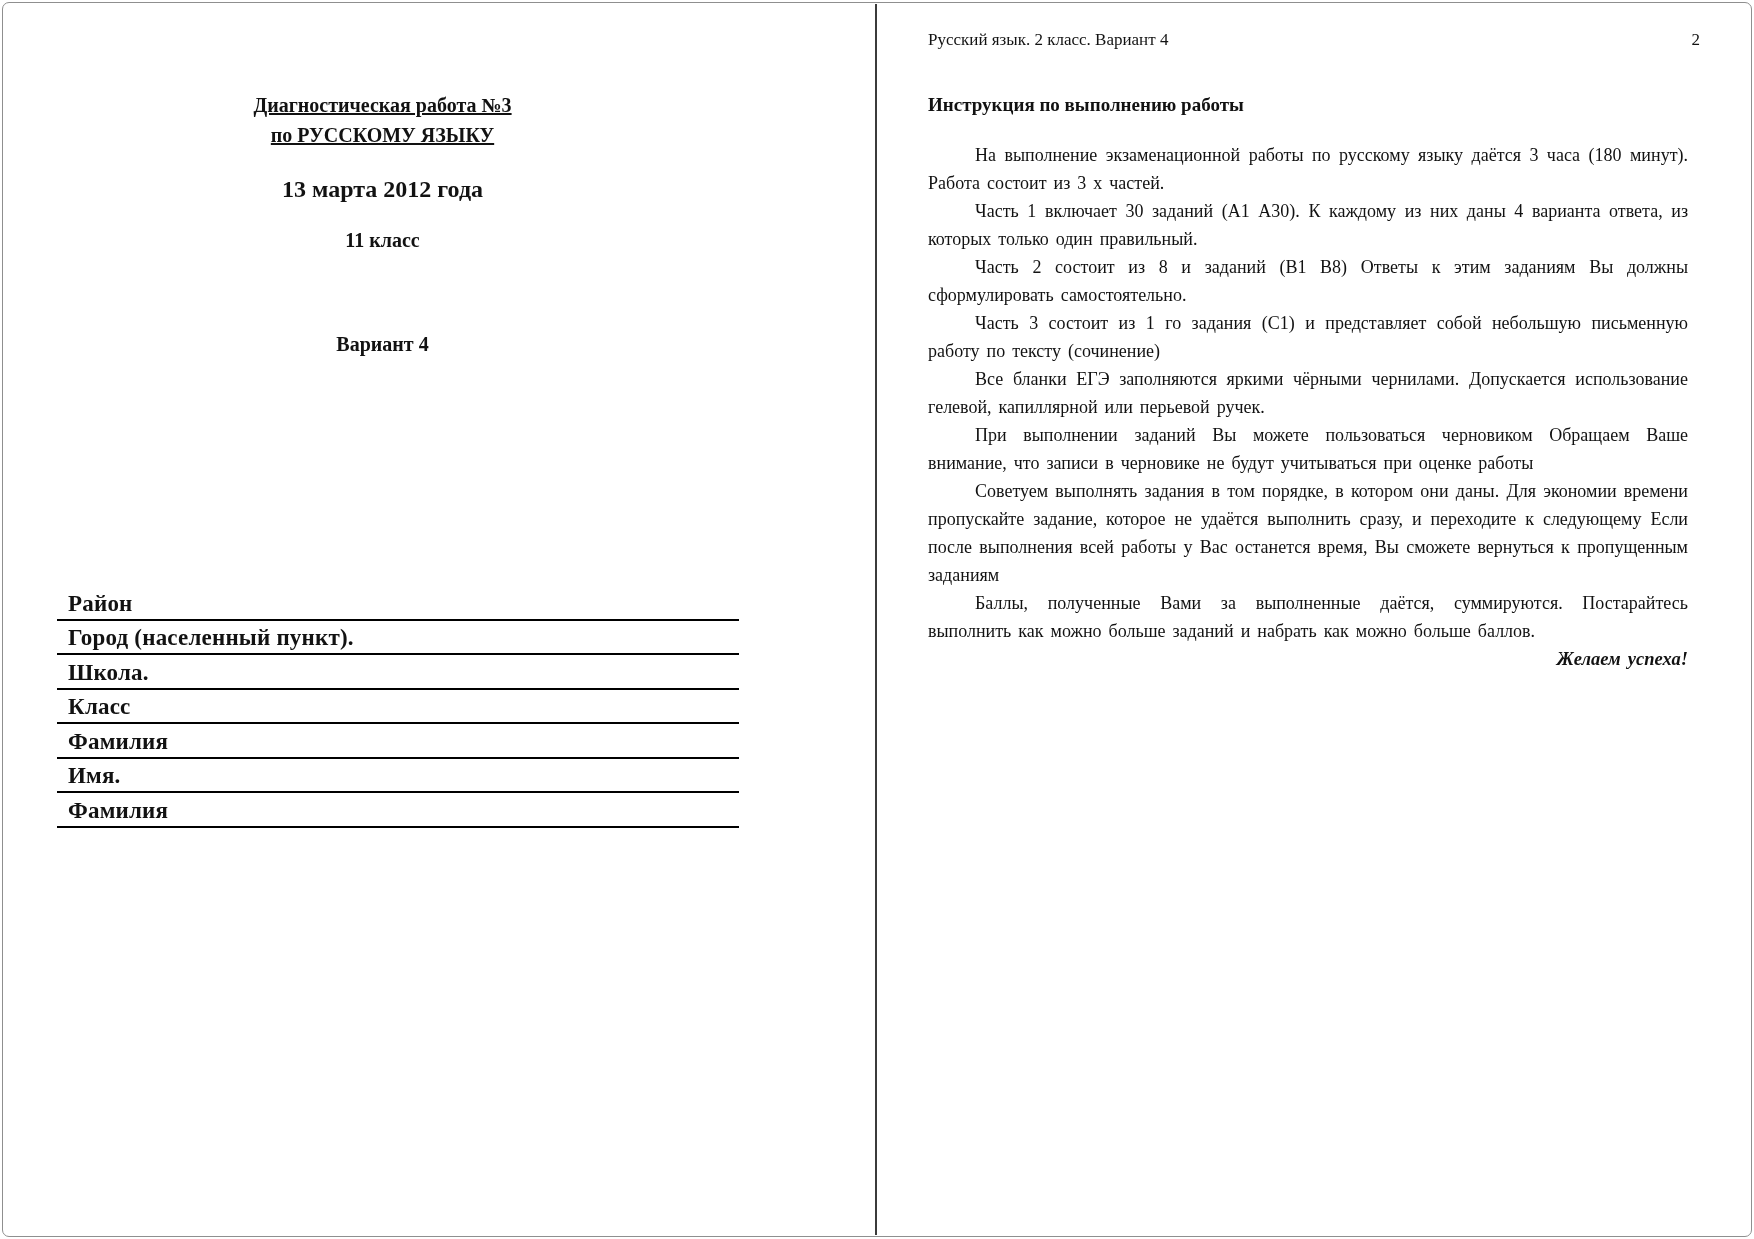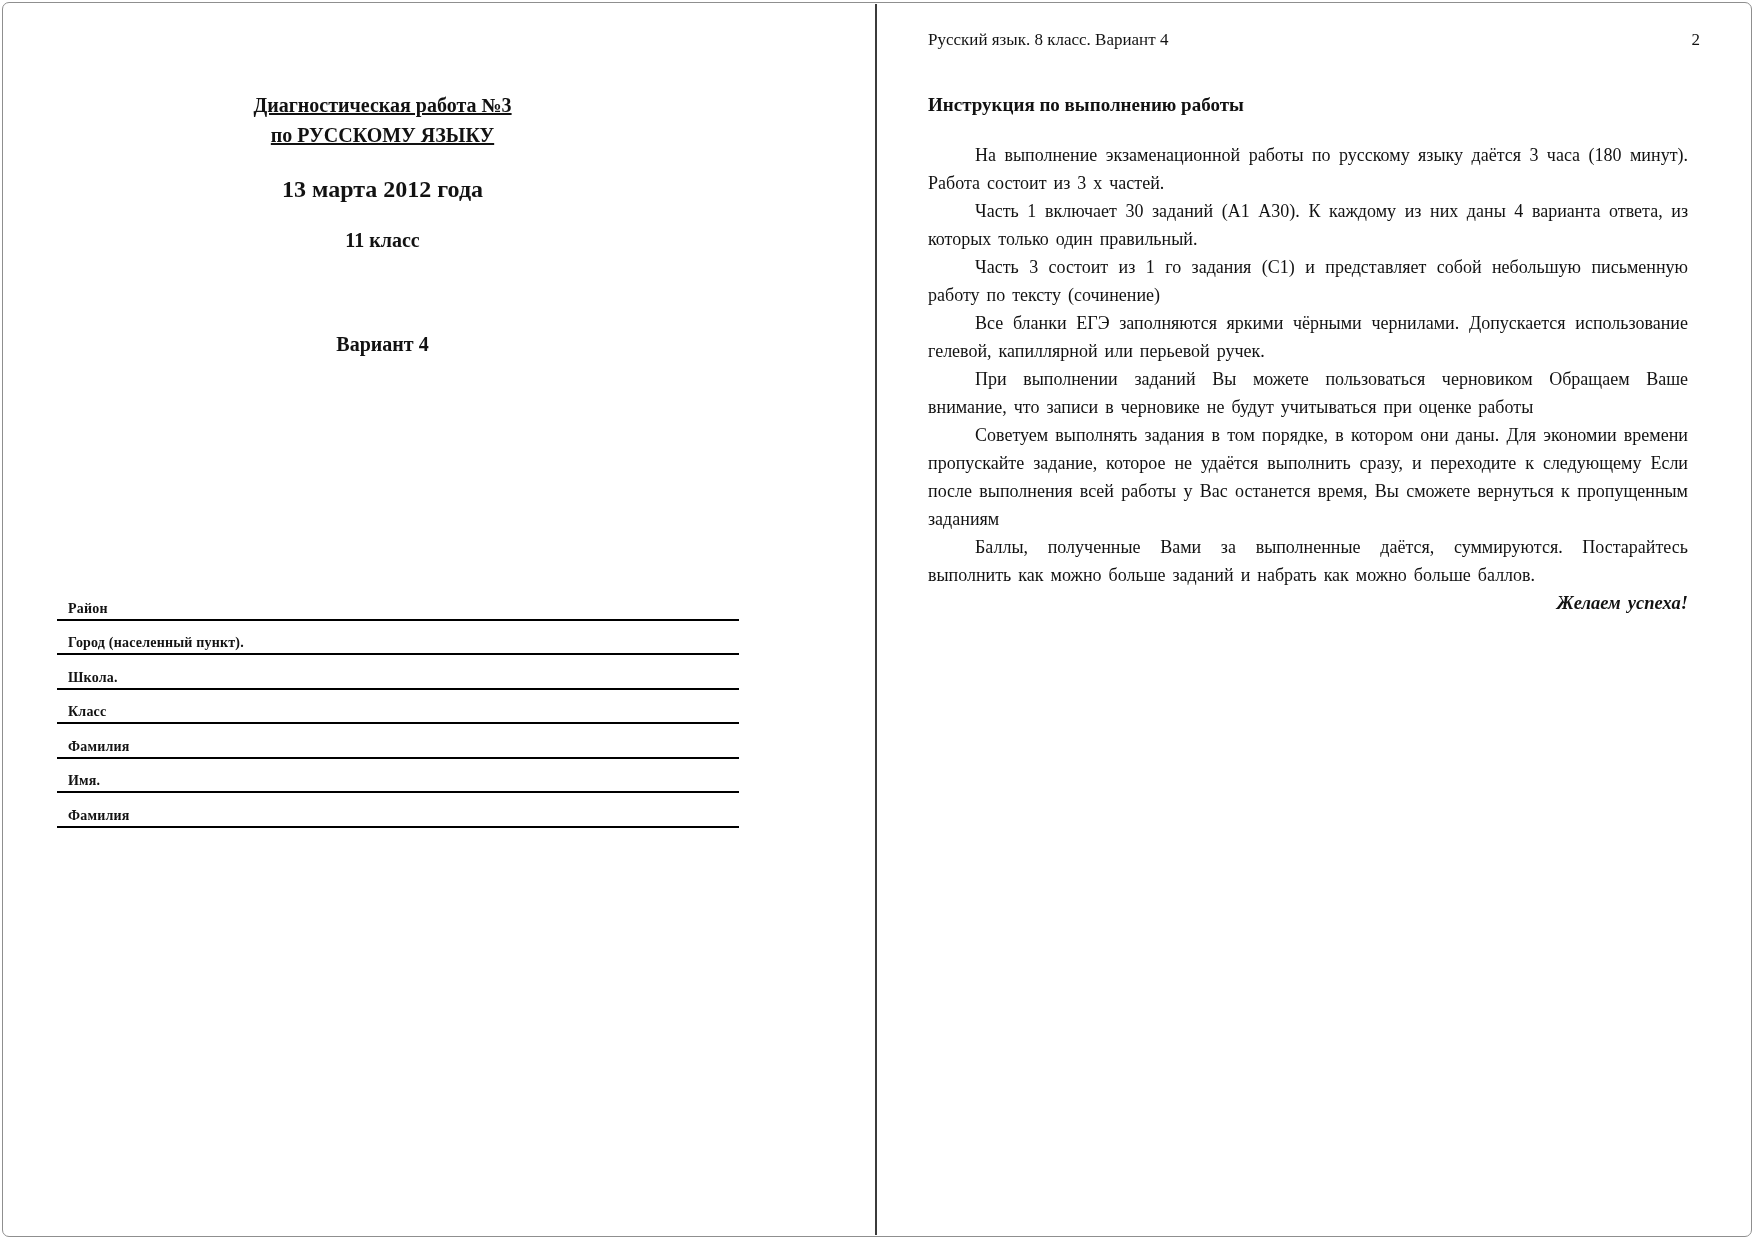--- a/index.html
+++ b/index.html
@@ -22,21 +22,21 @@
     text-align:center; font-weight:bold; font-size:20px; line-height:30px;text-decoration:underline;
   }
   .lp-date   { position:absolute; left:60px; top:176px; width:645px; text-align:center; font-weight:bold; font-size:24px; }
   .lp-grade  { position:absolute; left:60px; top:229px; width:645px; text-align:center; font-weight:bold; font-size:20px; }
   .lp-variant{ position:absolute; left:60px; top:333px; width:645px; text-align:center; font-weight:bold; font-size:20px; }
 
   .lp-form { position:absolute; left:57px; top:586px; width:682px; }
   .form-row {
     height:30.5px; border-bottom:2px solid #000;
     display:flex; align-items:flex-end;
-    font-weight:bold; font-size:14px; padding:0 0 2px 11px;
+    font-weight:bold; font-size:23px; padding:0 0 2px 11px;
     letter-spacing:0.2px;
   }
 
   
   .rp-header {
     position:absolute; left:928px; top:30px; width:772px;
     display:flex; justify-content:space-between; font-size:17px;
   }
   .rp-heading {
     position:absolute; left:928px; top:94px; width:760px;
@@ -92,29 +92,30 @@
       </div>
       <div class="form-row">
         <span>Фамилия</span>
       </div>
     </div>
   </div>
 
   <div>
 
     <div class="rp-header">
-      <span>Русский язык. 8 класс. Вариант 4</span>
+      <span>Русский язык. 2 класс. Вариант 4</span>
       <span>2</span>
     </div>
 
     <div class="rp-heading">Инструкция по выполнению работы</div>
 
     <div class="rp-body">
       <p>На выполнение экзаменационной работы по русскому языку даётся 3 часа (180 минут). Работа состоит из 3 х частей.</p>
       <p>Часть 1 включает 30 заданий (А1 А30). К каждому из них даны 4 варианта ответа, из которых только один правильный.</p>
+      <p>Часть 2 состоит из 8 и заданий (В1 В8) Ответы к этим заданиям Вы должны сформулировать самостоятельно.</p>
       <p>Часть 3 состоит из 1 го задания (С1) и представляет собой небольшую письменную работу по тексту (сочинение)</p>
       <p>Все бланки ЕГЭ заполняются яркими чёрными чернилами. Допускается использование гелевой, капиллярной или перьевой ручек.</p>
       <p>При выполнении заданий Вы можете пользоваться черновиком Обращаем Ваше внимание, что записи в черновике не будут учитываться при оценке работы</p>
       <p>Советуем выполнять задания в том порядке, в котором они даны. Для экономии времени пропускайте задание, которое не удаётся выполнить сразу, и переходите к следующему Если после выполнения всей работы у Вас останется время, Вы сможете вернуться к пропущенным заданиям</p>
       <p>Баллы, полученные Вами за выполненные даётся, суммируются.  Постарайтесь выполнить как можно больше заданий и набрать как можно больше баллов.</p>
       <p class="rp-closing">Желаем успеха!</p>
     </div>
   </div>
 
   <div class="outer-frame"></div>

